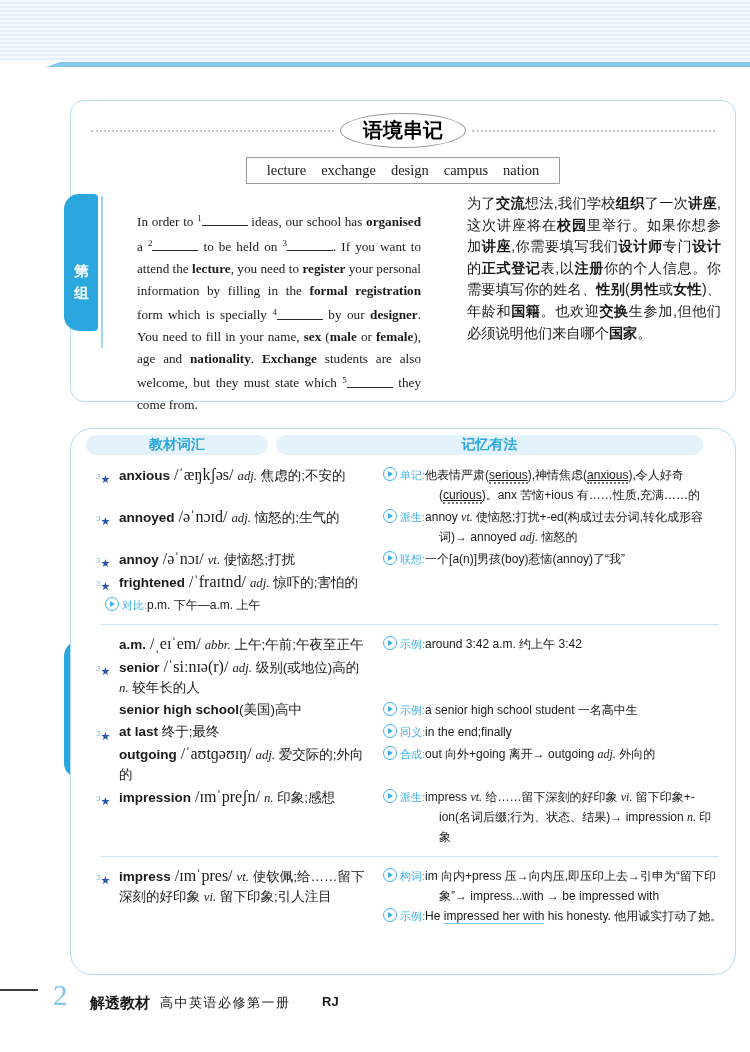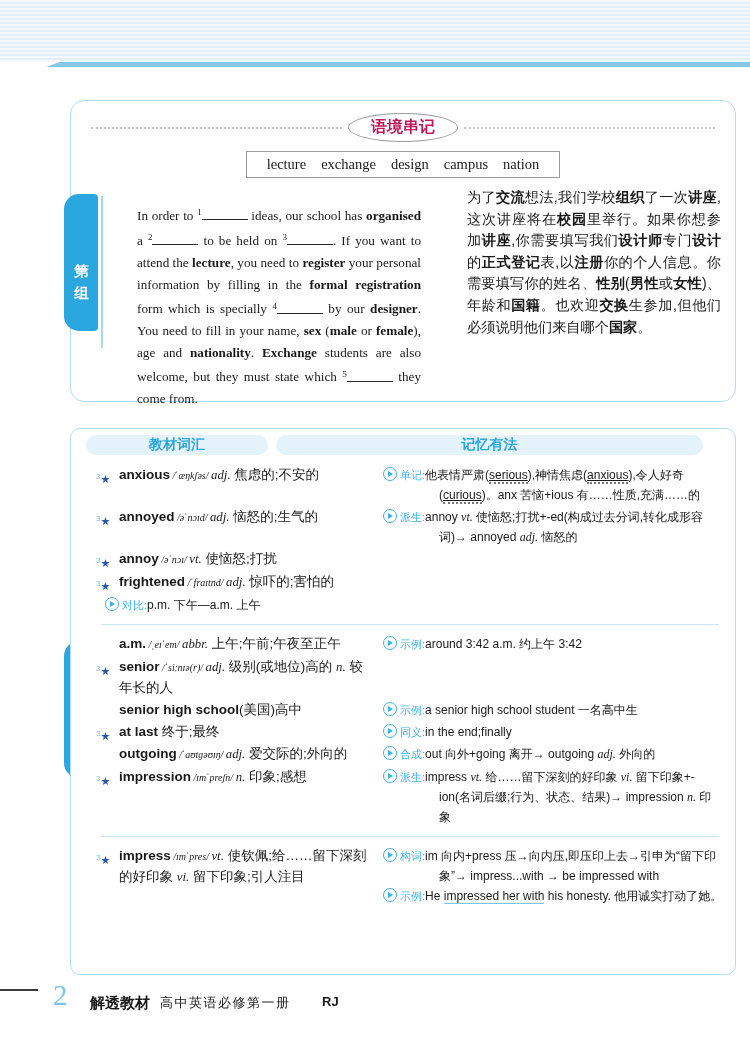--- a/index.html
+++ b/index.html
@@ -12,21 +12,21 @@
   .top-rule{position:absolute;left:46px;top:62px;right:0;height:5px;background:#85c6ea;
     clip-path:polygon(14px 0,100% 0,100% 100%,0 100%);}
 
   
   .context-box{position:absolute;left:70px;top:100px;width:666px;height:302px;
     border:1.5px solid #b5dcf3;border-radius:14px;box-sizing:border-box;
     background:#fff;padding:10px 12px 0 12px;}
   .ctx-title-row{display:flex;align-items:center;margin:2px 8px 0 8px;}
   .dotline{flex:1;border-top:2px dotted #c6c6c6;height:0;}
   .ctx-oval{border:1.3px solid #9b9b9b;border-radius:50%;padding:3px 22px;margin:0 6px;
-    font-weight:bold;font-size:16px;color:#be185d;background:#fff;white-space:nowrap;}
+    font-weight:bold;font-size:20px;color:#000000;background:#fff;white-space:nowrap;}
   .word-bank{width:300px;margin:9px auto 0;border:1.2px solid #9b9b9b;display:flex;
     justify-content:center;gap:15px;padding:4px 6px;
     font-family:"Liberation Serif",serif;font-size:14.5px;}
   .passage{display:flex;margin-top:9px;padding:0 2px 0 39px;gap:31px;}
   .passage-en{width:284px;margin:15px;font-family:Liberation Serif, serif;
     font-size:13.2px;line-height:21.6px;text-align:justify;}
   .passage-zh{flex:1;margin:0;font-size:14.2px;line-height:21.6px;text-align:justify;}
   .seg-b{font-weight:bold;}
   .blank-wrap{white-space:nowrap;}
   .blank-num{font-size:9px;vertical-align:super;}
@@ -42,34 +42,34 @@
     writing-mode:vertical-rl;text-orientation:upright;letter-spacing:11px;
     font-size:14.5px;font-weight:bold;box-sizing:border-box;padding-top:10px;}
   .tab1{top:194px;height:137px;}
   .tab2{top:641px;height:137px;}
   .tab-line{position:absolute;left:101px;width:2px;background:#a6d6f0;}
   .line1{top:196px;height:152px;}
   .line2{top:643px;height:152px;}
 
   
   .vocab-box{position:absolute;left:70px;top:428px;width:666px;height:547px;
-    border:1.5px solid #b5dcf3;border-radius:10px;box-sizing:border-box;
+    border:1.5px solid #b5dcf3;border-radius:22px;box-sizing:border-box;
     background:#fff;padding:6px 0 0 0;overflow:hidden;}
   .pill-row{position:relative;height:20px;margin-bottom:8px;}
   .pill{position:absolute;top:0;height:20px;border-radius:10px;background:#e4f2fb;
     color:#2aa7de;font-weight:bold;font-size:14px;display:flex;align-items:center;
     justify-content:center;}
   .pill-left{left:15px;width:182px;}
   .pill-right{left:205px;right:32px;}
   #vocab-rows{padding:2px 12px 0 22px;}
   .vrow{display:flex;align-items:flex-start;margin-bottom:2px;}
   .cell-left{width:252px;flex:none;margin-left:26px;position:relative;
     font-size:13.5px;line-height:20px;}
   .seg-w{font-weight:bold;}
-  .seg-ph{font-family:"Liberation Serif",serif;font-size:10px;font-style:italic;}
+  .seg-ph{font-family:"Liberation Serif",serif;font-size:16px;}
   .seg-pos{font-family:"Liberation Serif",serif;font-style:italic;font-size:12.8px;}
   .star-mark{position:absolute;left:-23px;top:2px;white-space:nowrap;}
   .star-pre{color:#7ec5eb;font-size:8px;vertical-align:4px;}
   .star-glyph{color:#2b57a8;font-size:11px;}
   .cell-right{flex:1;margin-left:12px;font-size:12px;line-height:20px;}
   .note{padding-left:56px;text-indent:-56px;}
   .note-icon{display:inline-block;width:12px;height:12px;border:1.4px solid #3fb0e6;
     border-radius:50%;position:relative;vertical-align:-2px;margin-right:3px;}
   .note-icon::after{content:'';position:absolute;left:4px;top:2.5px;
     border-left:5px solid #3fb0e6;border-top:3.5px solid transparent;
@@ -139,20 +139,23 @@
           </div>
         </div>
         <div class="vrow">
           <div class="cell-left"><span class="star-mark"><span class="star-pre">3</span><span class="star-glyph">★</span></span><span class="seg-w">annoyed</span><span class="seg-ph"> /əˈnɔɪd/ </span><span class="seg-pos">adj.</span><span> 恼怒的;生气的</span></div>
           <div class="cell-right">
             <div class="note"><span class="note-icon"></span><span class="note-label">派生:</span><span>annoy </span><span class="seg-i">vt.</span><span> 使恼怒;打扰+-ed(构成过去分词,转化成形容词)→ annoyed </span><span class="seg-i">adj.</span><span> 恼怒的</span></div>
           </div>
         </div>
         <div class="vrow">
           <div class="cell-left"><span class="star-mark"><span class="star-pre">3</span><span class="star-glyph">★</span></span><span class="seg-w">annoy</span><span class="seg-ph"> /əˈnɔɪ/ </span><span class="seg-pos">vt.</span><span> 使恼怒;打扰</span></div>
+          <div class="cell-right">
+            <div class="note"><span class="note-icon"></span><span class="note-label">联想:</span><span>一个[a(n)]男孩(boy)惹恼(annoy)了“我”</span></div>
+          </div>
         </div>
         <div class="vrow">
           <div class="cell-left"><span class="star-mark"><span class="star-pre">3</span><span class="star-glyph">★</span></span><span class="seg-w">frightened</span><span class="seg-ph"> /ˈfraɪtnd/ </span><span class="seg-pos">adj.</span><span> 惊吓的;害怕的</span></div>
         </div>
         <div class="vrow">
           <div class="cell-right">
             <div class="note"><span class="note-icon"></span><span class="note-label">对比:</span><span>p.m. 下午—a.m. 上午</span></div>
           </div>
         </div>
         <div class="group-divider"></div>

